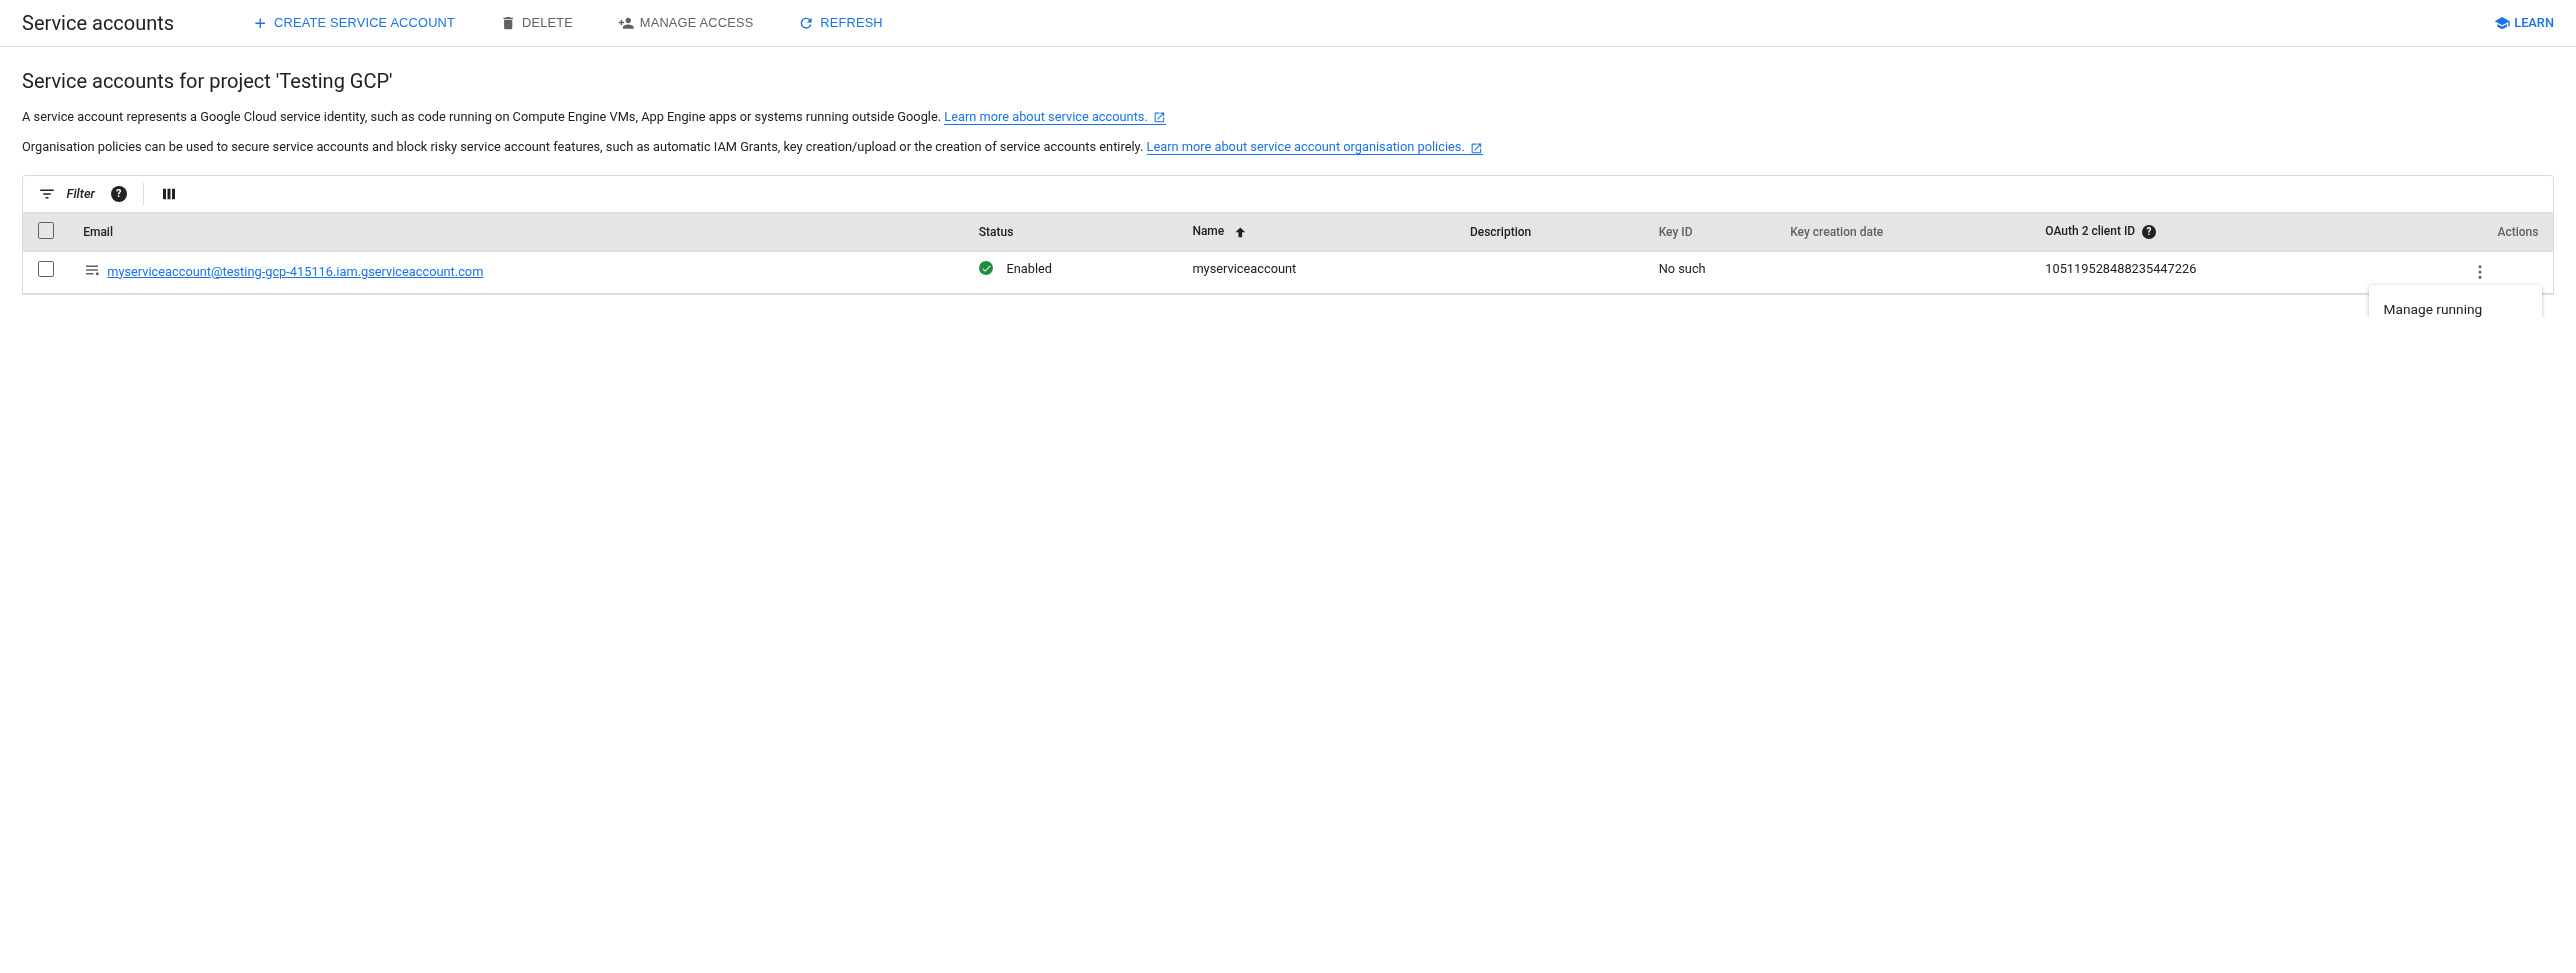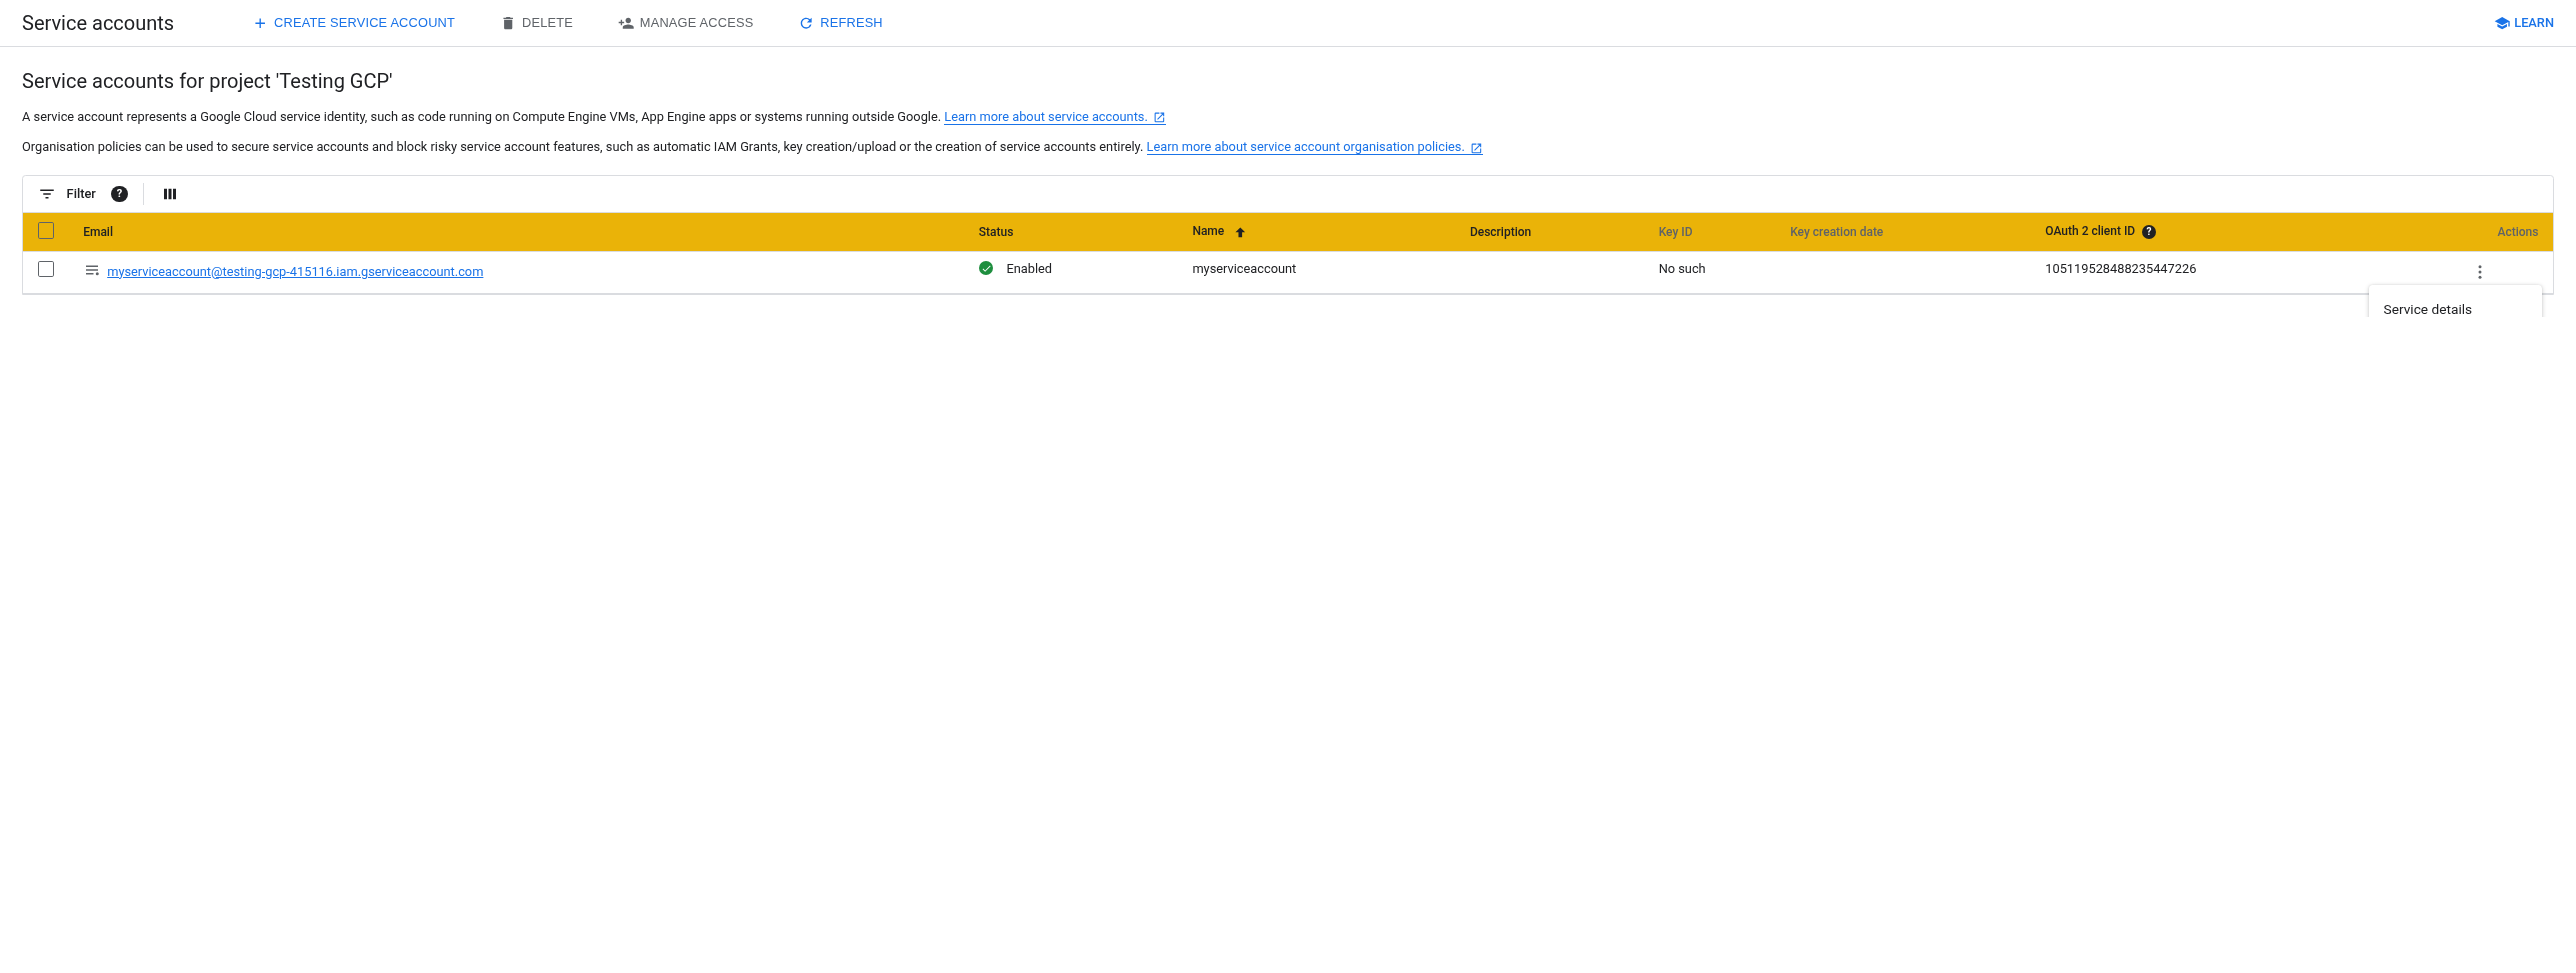--- a/index.html
+++ b/index.html
@@ -44,29 +44,29 @@
 .ext-icon { display: inline-block; width: 12.8px; height: 12.8px; vertical-align: middle; margin-left: 1.8px; }
 
 .table-wrap { margin-top: 18px; border: 0.9px solid #dadce0; border-radius: 3.6px 3.6px 0 0; }
 .filter-bar {
   display: flex;
   align-items: center;
   padding: 7.3px 14.6px;
   gap: 11px;
   border-bottom: 0.9px solid #dadce0;
 }
-.filter-label { font-weight: 500; font-size: 12.8px; }
+.filter-label { font-weight: 500; font-size: 12.8px; font-style: italic; }
 .filter-input { border: none; outline: none; font-size: 12.8px; flex: 1; color: #5f6368; background: transparent; }
 .filter-input::placeholder { color: #80868b; }
 .filter-actions { display: flex; align-items: center; gap: 7.3px; }
 .vbar { width: 0.9px; height: 22px; background: #dadce0; margin: 0 7.3px; }
 .icon-btn { width: 22px; height: 22px; display: inline-flex; align-items: center; justify-content: center; cursor: pointer; }
 
 table { width: 100%; border-collapse: collapse; }
-thead tr { background: #eab308; }
+thead tr { background: #e5e5e5; }
 th { text-align: left; font-weight: 500; font-size: 12px; color: #202124; padding: 9px 14.6px; border-bottom: 0.9px solid #dadce0; }
 th.muted { color: #5f6368; }
 td { padding: 9px 14.6px; font-size: 12.8px; vertical-align: top; border-bottom: 0.9px solid #dadce0; }
 .checkbox-cell { width: 44px; text-align: center; }
 .checkbox {
   width: 16.4px; height: 16.4px; border: 1.8px solid #5f6368; border-radius: 1.8px; display: inline-block; cursor: pointer;
 }
 .email-cell { display: flex; align-items: flex-end; gap: 6px; }
 .sa-icon { width: 18px; height: 18px; color: #5f6368; }
 .email-link { color: #1a73e8; text-decoration: underline; cursor: pointer; }
@@ -260,21 +260,21 @@
           <td>105119528488235447226</td>
           <td class="actions-cell">
             <span class="kebab">
               <svg viewBox="0 0 24 24" width="18" height="18" fill="#5f6368">
                   <circle cx="12" cy="5" r="2"></circle>
                   <circle cx="12" cy="12" r="2"></circle>
                   <circle cx="12" cy="19" r="2"></circle>
                 </svg>
             </span>
             <div class="menu" id="actions-menu">
-                <div class="menu-item">Service details</div>
+                <div class="menu-item">Manage running</div>
                 <div class="menu-item">Manage permissions</div>
                 <div class="menu-item hover">Manage keys</div>
                 <div class="menu-item">View metrics</div>
                 <div class="menu-item">View logs</div>
                 <div class="menu-item">Disable</div>
                 <div class="menu-item">Delete</div>
               </div>
           </td>
         </tr>
       </tbody>

